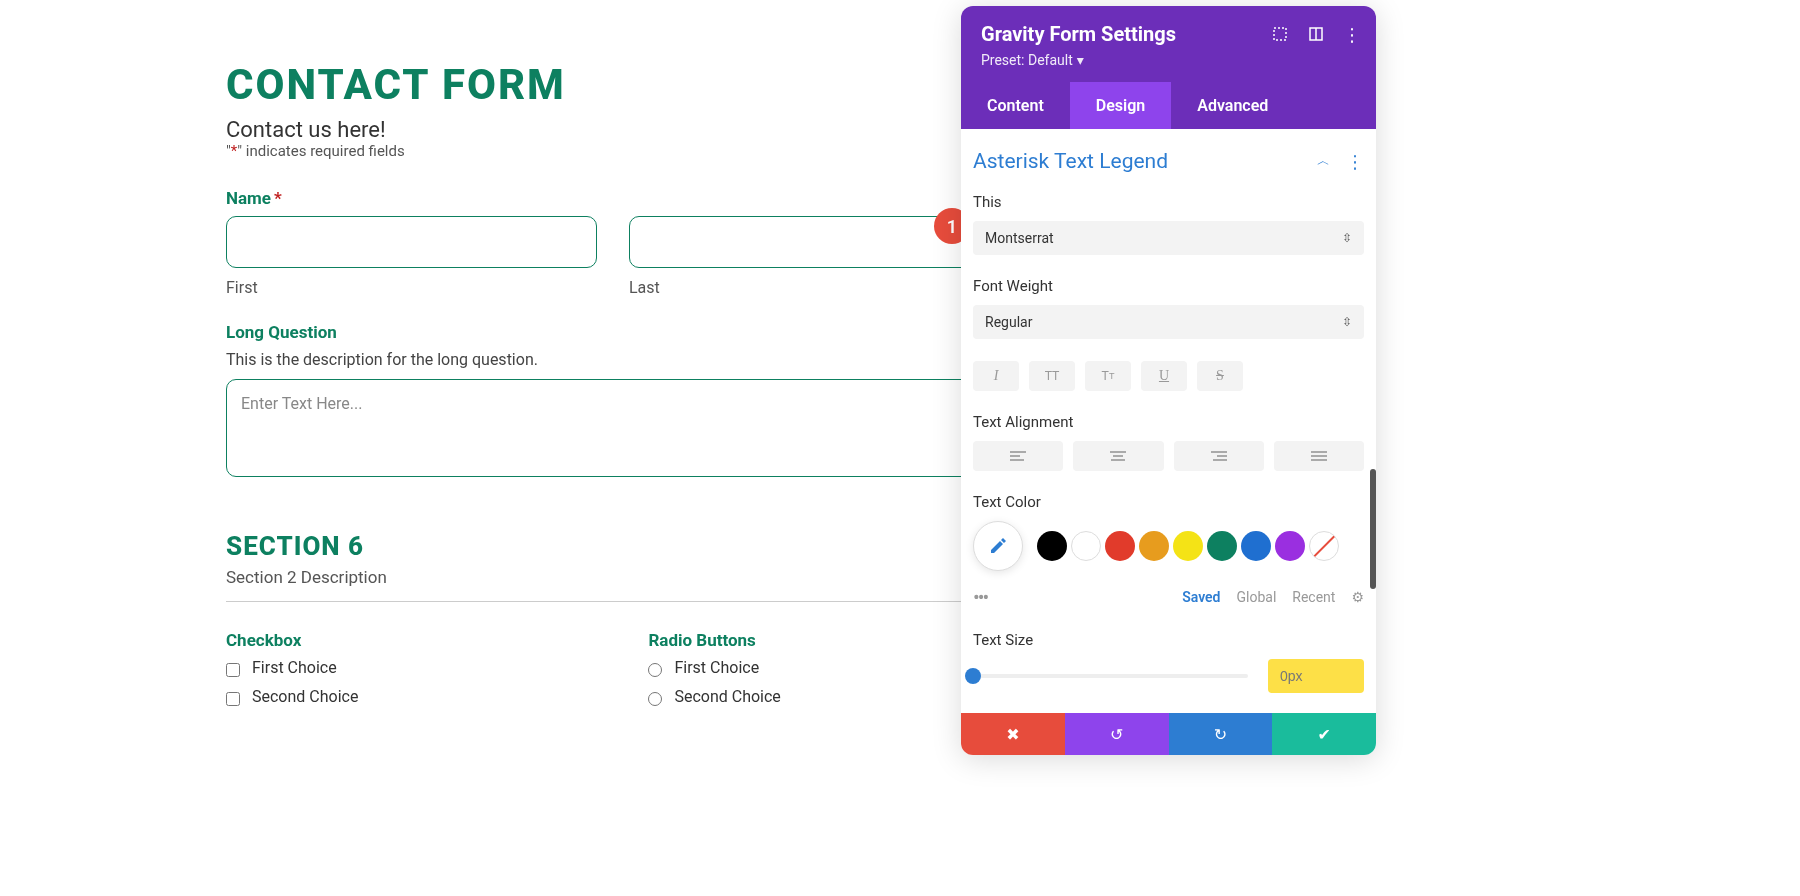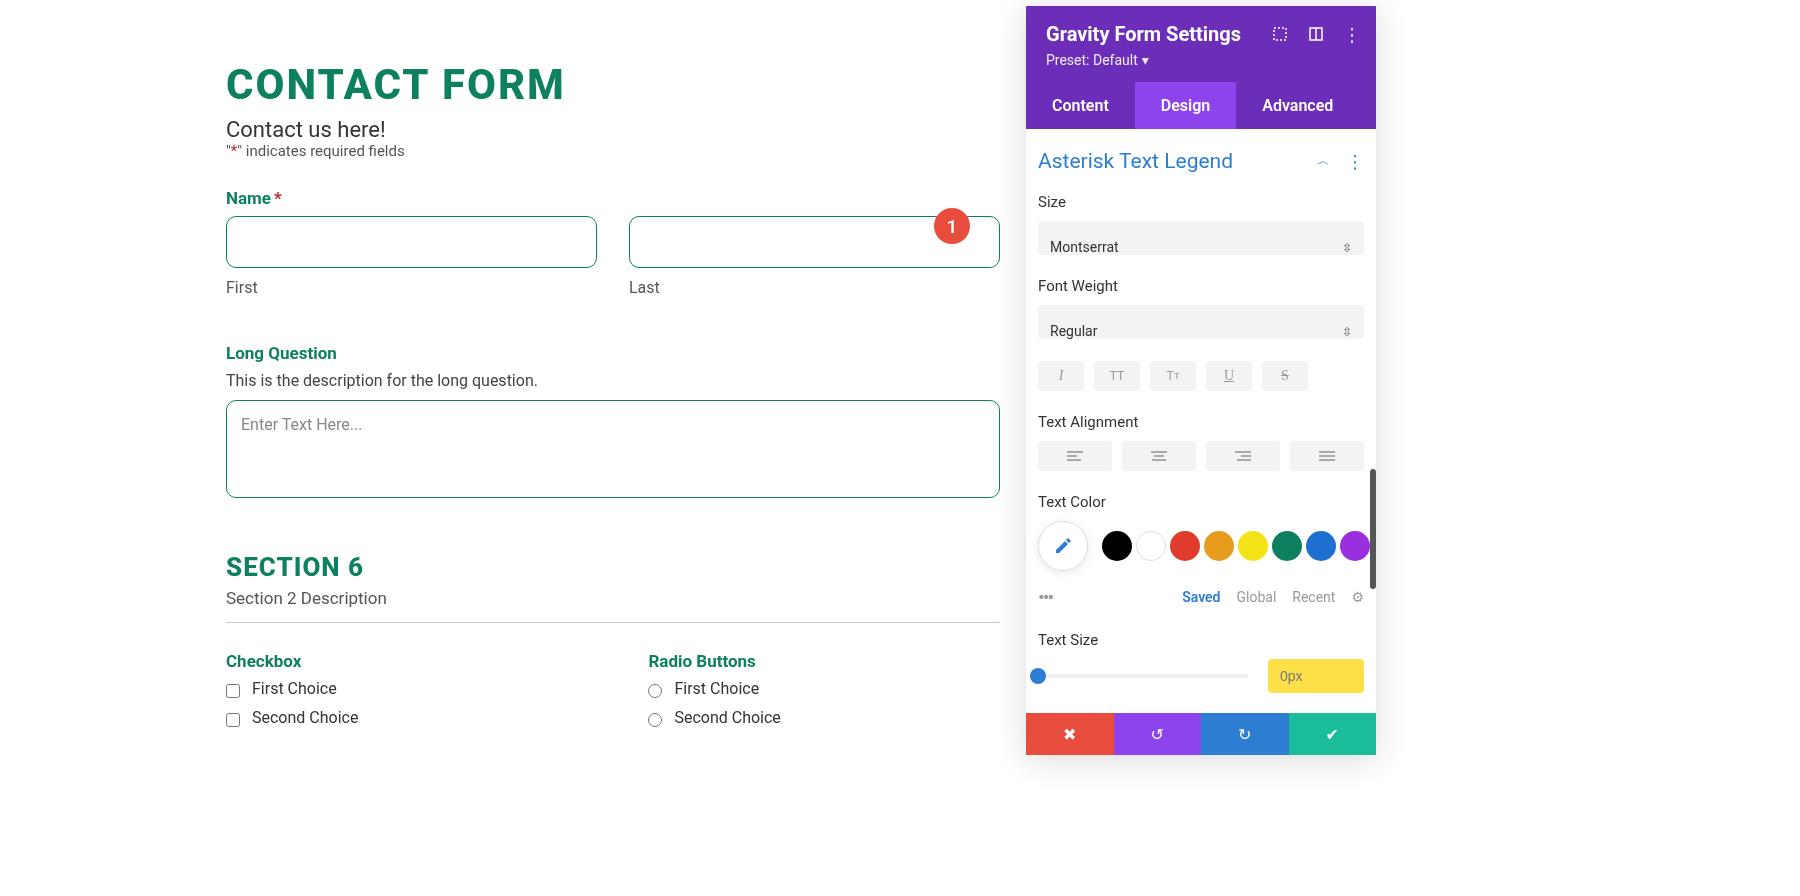--- a/index.html
+++ b/index.html
@@ -5,53 +5,53 @@
 * { margin: 0; padding: 0; box-sizing: border-box; }
 body { font-family: -apple-system, BlinkMacSystemFont, 'Segoe UI', Roboto, sans-serif; background: #fff; width: 1800px; height: 896px; overflow: hidden; position: relative; }
 
 .form-area { padding: 60px 0 0 226px; width: 1000px; }
 .form-title { font-size: 42px; font-weight: 800; letter-spacing: 2px; color: #0d8060; margin-bottom: 8px; }
 .form-subtitle { font-size: 22px; color: #333; }
 .required-note { font-size: 15px; color: #555; margin-bottom: 28px; }
 .required-note .ast-wrap { color: #c02020; }
 .field-label { font-size: 17px; font-weight: 700; color: #0d8060; margin-bottom: 8px; }
 .field-label .ast { color: #c02020; font-weight: 700; margin-left: 3px; }
-.name-row { display: flex; gap: 32px; margin-bottom: 46px; }
+.name-row { display: flex; gap: 32px; margin-bottom: 25px; }
 .name-col { flex: 1; }
 .text-input { width: 100%; height: 52px; border: 1px solid #0d8060; border-radius: 10px; background: #fff; padding: 0 14px; font-size: 16px; }
 .sub-label { font-size: 16px; color: #555; margin-top: 10px; }
 .desc-text { font-size: 16px; color: #444; margin-bottom: 10px; }
 .textarea-input { width: 100%; height: 98px; border: 1px solid #0d8060; border-radius: 10px; background: #fff; padding: 14px; font-size: 16px; font-family: inherit; resize: none; }
 .textarea-input::placeholder { color: #888; }
 .long-q { margin-bottom: 50px; }
 .section-title { font-size: 26px; font-weight: 800; letter-spacing: 1px; color: #0d8060; margin-bottom: 6px; }
 .section-desc { font-size: 17px; color: #555; padding-bottom: 14px; border-bottom: 1px solid #ccc; margin-bottom: 28px; }
 .choice-row { display: flex; gap: 80px; }
 .choice-col { flex: 0 0 auto; }
 .choice-item { display: flex; align-items: flex-end; gap: 12px; margin-bottom: 10px; font-size: 16px; color: #333; }
 .choice-item input { width: 14px; height: 14px; }
 
 .badge-1 { position: absolute; left: 934px; top: 208px; width: 36px; height: 36px; border-radius: 50%; background: #e74c3c; color: #fff; display: flex; align-items: center; justify-content: center; font-size: 18px; font-weight: 600; z-index: 5; }
 
-.panel { position: absolute; right: 424px; top: 6px; width: 350px; background: #fff; box-shadow: 0 4px 30px rgba(0,0,0,0.15); border-radius: 0; overflow: hidden; z-index: 10; }
+.panel { position: absolute; right: 424px; top: 6px; width: 415px; background: #fff; box-shadow: 0 4px 30px rgba(0,0,0,0.15); border-radius: 12px; overflow: hidden; z-index: 10; }
 .panel-header { background: #6c2eb9; color: #fff; padding: 16px 20px 14px; position: relative; }
 .panel-title { font-size: 20px; font-weight: 700; margin-bottom: 6px; }
 .panel-preset { font-size: 14px; opacity: 0.9; display: flex; align-items: center; gap: 4px; cursor: pointer; }
 .panel-header-icons { position: absolute; right: 16px; top: 20px; display: flex; gap: 20px; }
 .header-icon { width: 16px; height: 16px; cursor: pointer; display: flex; align-items: center; justify-content: center; }
 .panel-tabs { display: flex; background: #6c2eb9; }
 .panel-tab { flex: 0 0 auto; padding: 14px 26px; color: #fff; font-size: 16px; font-weight: 600; cursor: pointer; }
 .panel-tab.active { background: #8e44ec; }
 .panel-body { padding: 20px 12px 20px; max-height: 590px; overflow-y: auto; position: relative; }
 .section-head { display: flex; justify-content: space-between; align-items: center; margin-bottom: 20px; }
 .section-head-title { color: #2d7dd2; font-size: 21px; font-weight: 400; }
 .section-head-icons { display: flex; gap: 16px; align-items: center; color: #2d7dd2; }
 .section-head-icons span { cursor: pointer; font-size: 18px; }
 .setting-label { font-size: 15px; color: #333; margin-bottom: 10px; }
-.select-box { width: 100%; height: 34px; background: #f3f3f3; border: none; border-radius: 4px; padding: 0 12px; font-size: 14px; color: #333; display: flex; align-items: flex-end; justify-content: space-between; margin-bottom: 22px; cursor: pointer; }
+.select-box { width: 100%; height: 34px; background: #f3f3f3; border: none; border-radius: 4px; padding: 0 12px; font-size: 14px; color: #333; display: flex; align-items: center; justify-content: space-between; margin-bottom: 22px; cursor: pointer; }
 .select-arrow { font-size: 12px; color: #555; }
 .btn-group { display: flex; gap: 10px; margin-bottom: 22px; }
 .style-btn { flex: 0 0 46px; height: 30px; background: #f3f3f3; border: none; border-radius: 4px; display: flex; align-items: center; justify-content: center; color: #999; font-size: 14px; cursor: pointer; font-family: serif; }
 .align-btn { flex: 1; height: 30px; background: #f3f3f3; border: none; border-radius: 4px; display: flex; align-items: center; justify-content: center; color: #999; cursor: pointer; }
 .align-lines { display: flex; flex-direction: column; gap: 2px; }
 .align-lines span { display: block; height: 2px; background: #aaa; }
 .color-row { display: flex; gap: 4px; align-items: center; margin-bottom: 14px; }
 .color-swatch { width: 30px; height: 30px; border-radius: 50%; cursor: pointer; flex-shrink: 0; }
 .color-picker-btn { width: 50px; height: 50px; border-radius: 50%; border: 1px solid #ddd; background: #fff; box-shadow: 0 2px 8px rgba(0,0,0,0.1); display: flex; align-items: center; justify-content: center; margin-right: 10px; cursor: pointer; flex-shrink: 0; }
 .swatch-white { border: 1px solid #ddd; }
@@ -167,21 +167,21 @@
 
   <div class="panel-body">
     <div class="section-head">
       <div class="section-head-title">Asterisk Text Legend</div>
       <div class="section-head-icons">
         <span style="font-size:13px;">︿</span>
         <span>⋮</span>
       </div>
     </div>
 
-    <div class="setting-label">Size</div>
+    <div class="setting-label">This</div>
     <div class="select-box">
         <span>Montserrat</span>
         <span class="select-arrow">⇳</span>
       </div>
 
     <div class="setting-label">Font Weight</div>
     <div class="select-box">
         <span>Regular</span>
         <span class="select-arrow">⇳</span>
       </div>

